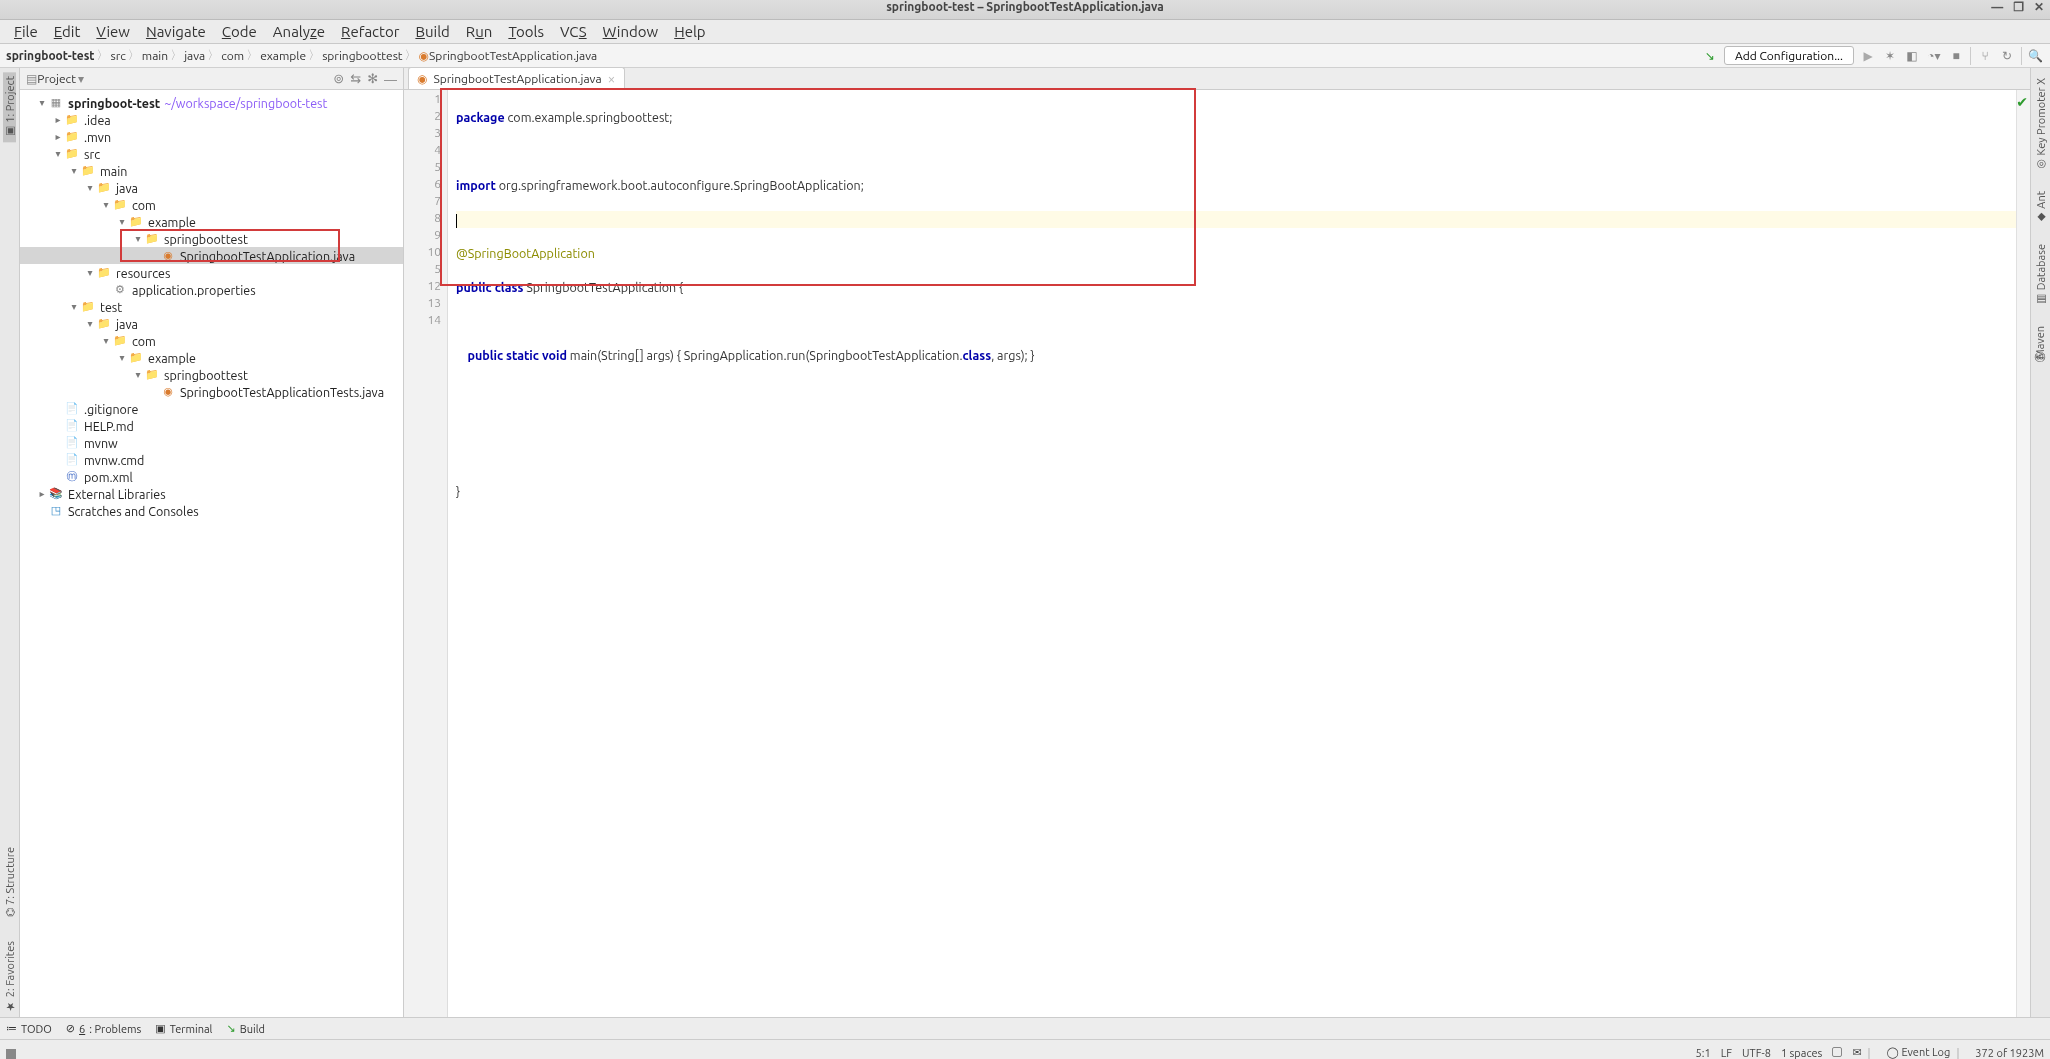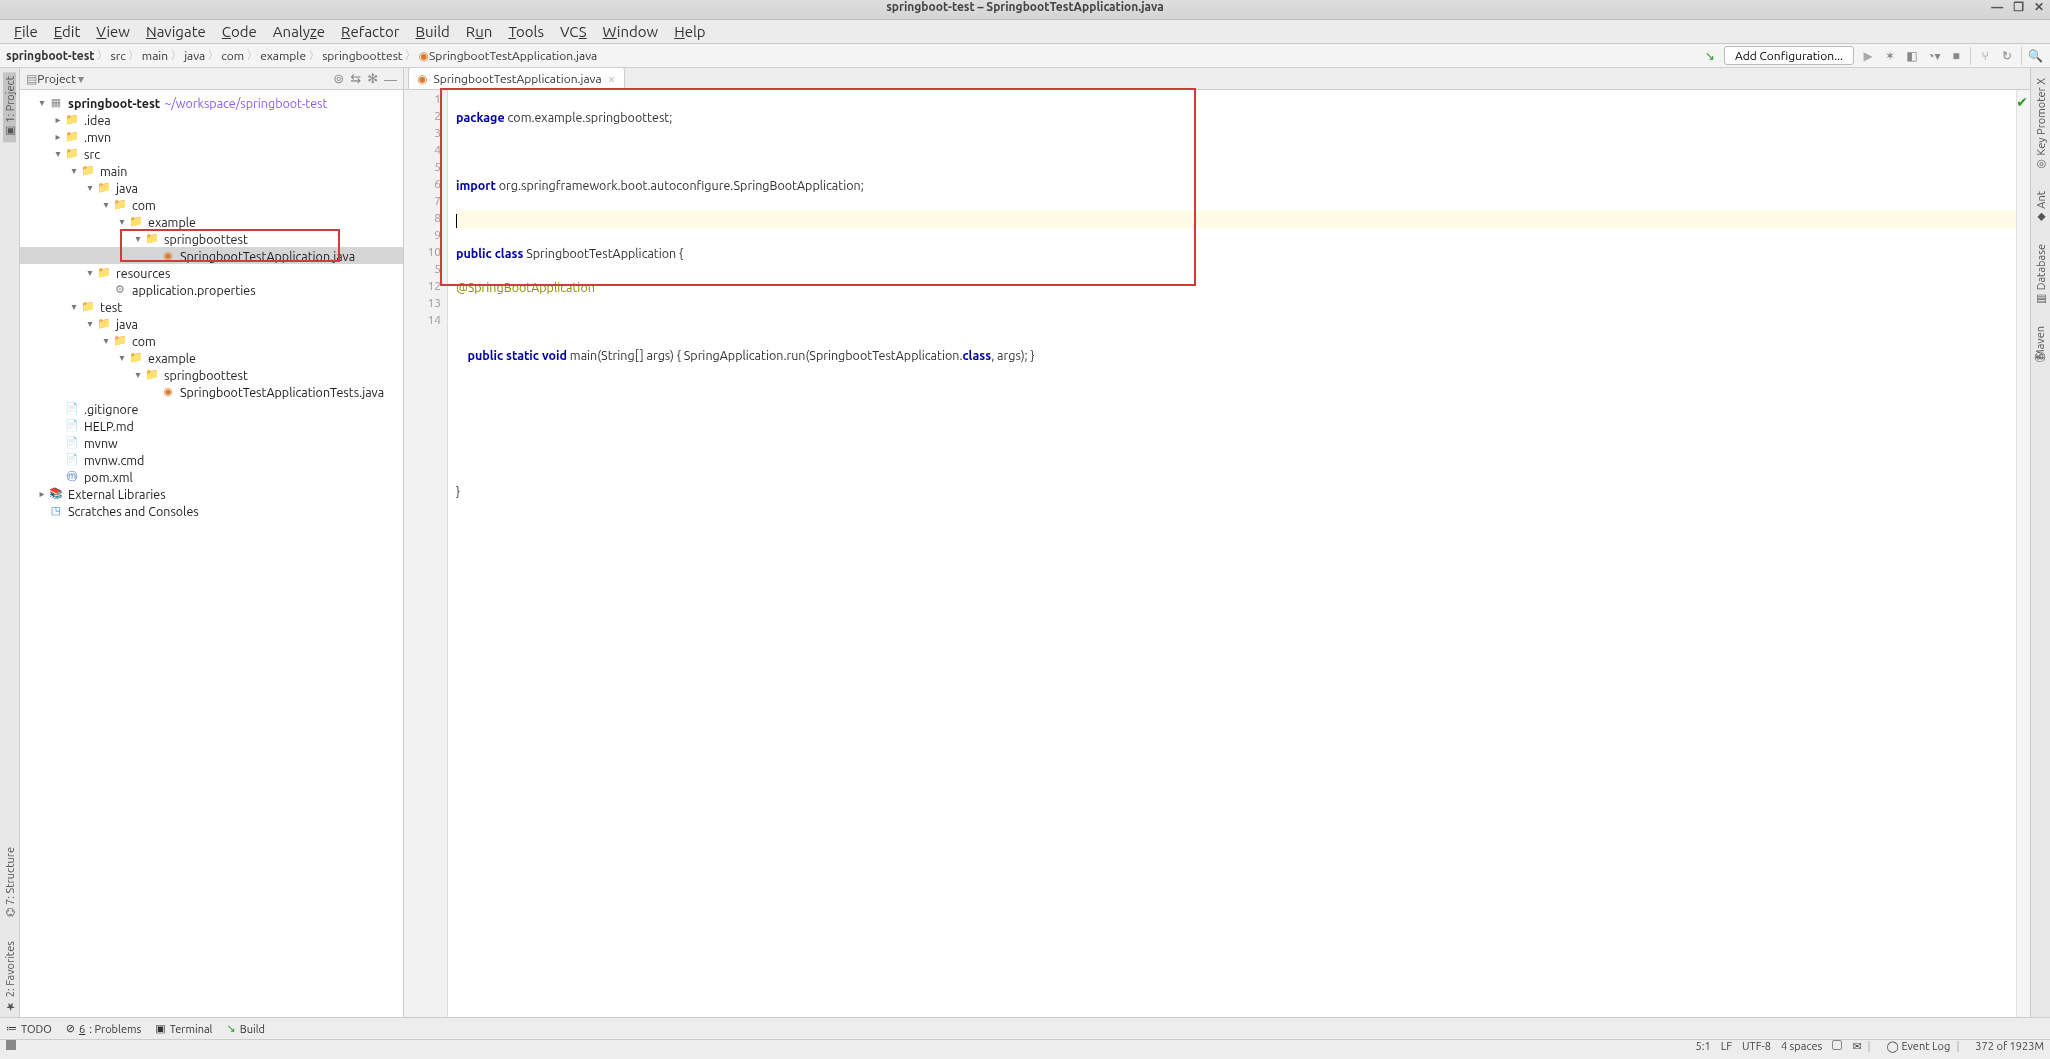--- a/index.html
+++ b/index.html
@@ -84,21 +84,21 @@
 
 
 .right-stripe { width: 20px; background: #e8e8e8; border-left: 1px solid #ccc; display: flex; flex-direction: column; align-items: center; gap: 12px; padding-top: 6px; }
 
 
 .bottombar { height: 22px; background: #ededed; border-top: 1px solid #ccc; display: flex; align-items: center; padding: 0 6px; font-size: 11px; }
 .bottombar .b-item { display: flex; align-items: center; gap: 4px; margin-right: 14px; }
 .bottombar u { text-decoration: underline; }
 
 
-.statusbar { height: 20px; background: #ededed; border-top: 1px solid #ccc; display: flex; align-items: flex-start; padding: 0 6px; font-size: 11px; color: #444; }
+.statusbar { height: 20px; background: #ededed; border-top: 1px solid #ccc; display: flex; align-items: flex-end; padding: 0 6px; font-size: 11px; color: #444; }
 .statusbar .sp { flex: 1; }
 .statusbar .s-item { margin-left: 10px; }
 .statusbar .s-sep { margin: 0 6px; color: #aaa; }
 .lock-ic { display: inline-block; width: 10px; height: 10px; border: 1px solid #888; border-radius: 2px; }
 .sq { width: 10px; height: 10px; display: inline-block; background: #888; }
 </style>
 </head>
 <body>
 
 <div class="titlebar">
@@ -360,22 +360,22 @@
         <div>5</div>
         <div>12</div>
         <div>13</div>
         <div>14</div>
       </div>
       <div class="code">
 <div class="code-line"><span class="kw">package</span><span> com.example.springboottest;</span></div>
 <div class="code-line"></div>
 <div class="code-line"><span class="kw">import</span><span> org.springframework.boot.autoconfigure.SpringBootApplication;</span></div>
 <div class="code-line cursor-line"><span class="caret"></span></div>
+<div class="code-line"><span class="ann">@SpringBootApplication</span></div>
 <div class="code-line"><span class="kw">public class</span><span> SpringbootTestApplication {</span></div>
-<div class="code-line"><span class="ann">@SpringBootApplication</span></div>
 <div class="code-line"></div>
 <div class="code-line"><span>    </span><span class="kw">public static void</span><span> main(String[] args) { SpringApplication.run(SpringbootTestApplication.</span><span class="kw">class</span><span>, args); }</span></div>
 <div class="code-line"></div>
 <div class="code-line"></div>
 <div class="code-line"></div>
 <div class="code-line">}</div>
 <div class="code-line"></div>
         
         <div class="hl-red" style="left:-8px; top:-2px; width:756px; height:198px;"></div>
       </div>
@@ -402,20 +402,20 @@
       <span>Build</span>
     </span>
 </div>
 
 <div class="statusbar">
   <span class="sq"></span>
   <span class="sp"></span>
   <span class="s-item">5:1</span>
   <span class="s-item">LF</span>
   <span class="s-item">UTF-8</span>
-  <span class="s-item">4 spaces</span>
+  <span class="s-item">1 spaces</span>
   <span class="s-item"><span class="lock-ic"></span></span>
   <span class="s-item">✉</span>
   <span class="s-sep">|</span>
   <span class="s-item">◯ <span>Event Log</span></span>
   <span class="s-sep">|</span>
   <span class="s-item">372 of 1923M</span>
 </div>
 
 </body></html>

